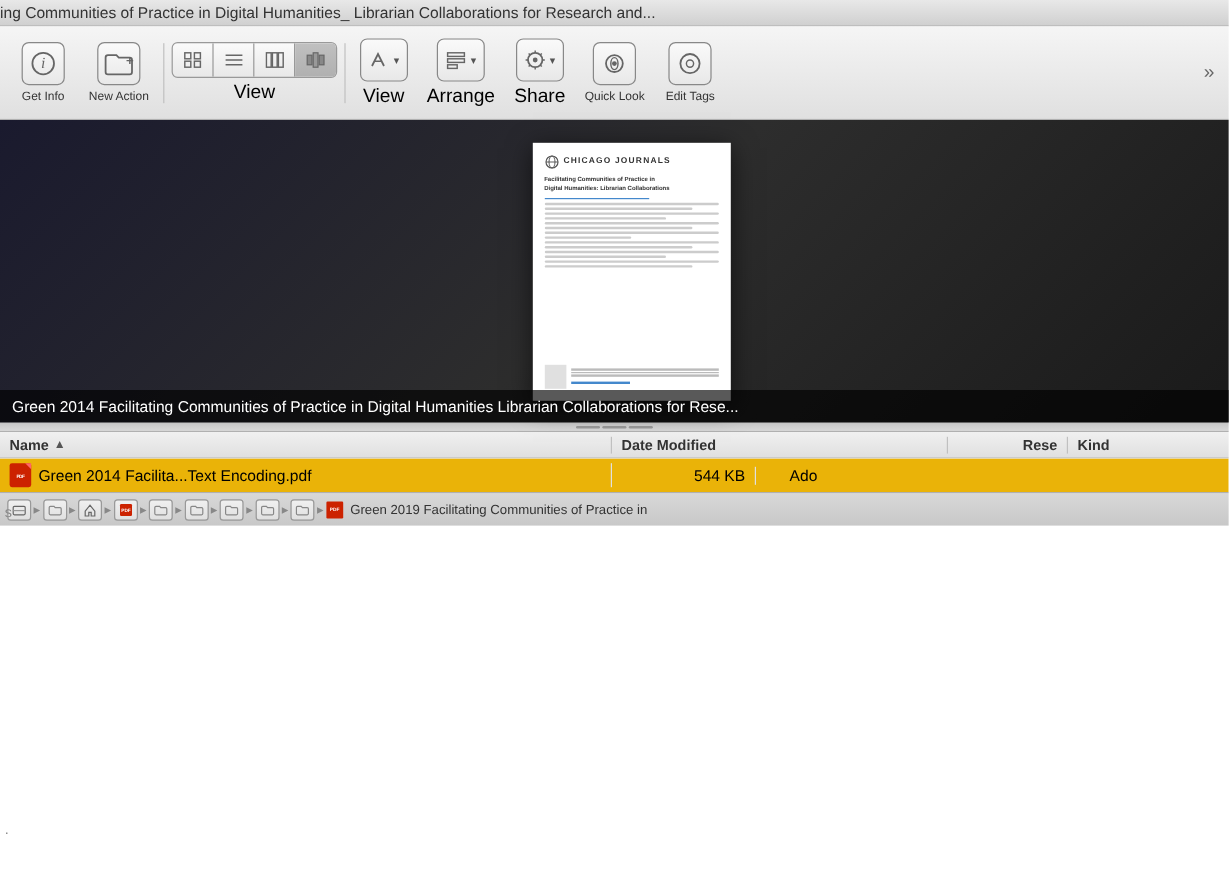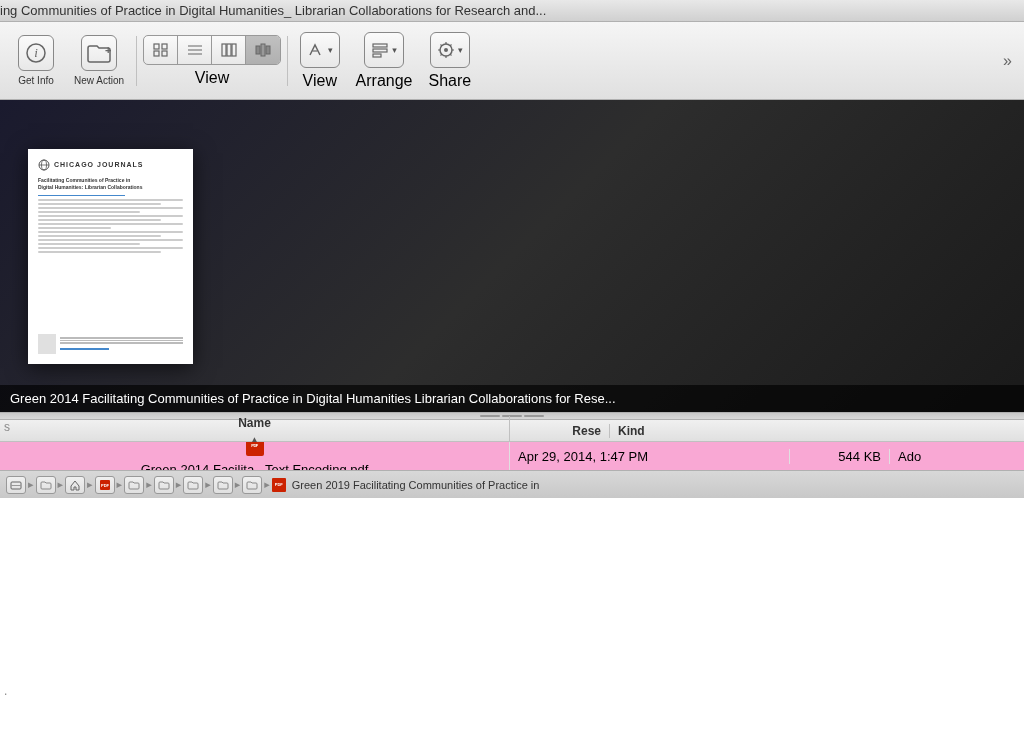--- a/index.html
+++ b/index.html
@@ -122,24 +122,25 @@
     .toolbar-overflow {
       margin-left: auto;
       font-size: 16px;
       color: #666;
       cursor: pointer;
       padding: 4px;
     }
 
     
     .preview-area {
-      height: 312px;
+      height: 252px;
       background: linear-gradient(135deg, #1a1a2e 0%, #2d2d2d 50%, #1a1a1a 100%);
       display: flex;
       flex-direction: column;
+      align-items: center;
       justify-content: center;
       position: relative;
       padding-left: 28px;
     }
     .pdf-preview {
       width: 165px;
       height: 215px;
       background: #fff;
       box-shadow: 0 4px 20px rgba(0,0,0,0.6);
       display: flex;
@@ -262,35 +263,36 @@
     .file-list-header {
       display: flex;
       height: 22px;
       background: linear-gradient(to bottom, #f0f0f0, #e0e0e0);
       border-bottom: 1px solid #c0c0c0;
       align-items: center;
       font-size: 12px;
       color: #333;
       font-weight: 600;
     }
-    .col-name { width: 510px; padding: 0 8px; display: flex; align-items: center; gap: 4px; border-right: 1px solid #c0c0c0; flex-direction: column; }
+    .col-name { width: 510px; padding: 0 8px; display: flex; align-items: center; gap: 4px; border-right: 1px solid #c0c0c0; }
     .col-modified { width: 280px; padding: 0 8px; border-right: 1px solid #c0c0c0; }
     .col-size { width: 100px; padding: 0 8px; text-align: right; border-right: 1px solid #c0c0c0; }
     .col-kind { flex: 1; padding: 0 8px; }
     .sort-arrow { font-size: 10px; color: #555; }
 
     .file-row {
       display: flex;
       height: 28px;
       align-items: center;
       font-size: 13px;
       cursor: pointer;
     }
     .file-row.selected {
-      background: #f9a8d4;
+      background: #eab308;
+      gap: 20px;
     }
     .file-row .col-name {
       font-weight: normal;
       display: flex;
       align-items: center;
       gap: 6px;
       border-right: 1px solid #e0e0e0;
     }
     .file-row .col-modified { border-right: 1px solid #e0e0e0; }
     .file-row .col-size { text-align: right; border-right: 1px solid #e0e0e0; }
@@ -480,21 +482,40 @@
         <circle cx="9" cy="9" r="6" fill="none" stroke="#666" stroke-width="1.5"></circle>
         <circle cx="9" cy="9" r="2" fill="#666"></circle>
         <path d="M9 3 L9 1 M9 15 L9 17 M3 9 L1 9 M15 9 L17 9 M4.9 4.9 L3.5 3.5 M13.1 13.1 L14.5 14.5 M13.1 4.9 L14.5 3.5 M4.9 13.1 L3.5 14.5" stroke="#666" stroke-width="1.2"></path>
       </svg>
       <span class="dropdown-arrow">▾</span>
     </div>
     <span class="btn-label">Share</span>
   </div>
 
 
-
+  <div class="toolbar-btn">
+    <div class="icon-area">
+      <svg width="22" height="22" viewBox="0 0 22 22">
+        <circle cx="11" cy="11" r="7" fill="none" stroke="#666" stroke-width="1.5"></circle>
+        <ellipse cx="11" cy="11" rx="3" ry="5" fill="none" stroke="#666" stroke-width="1.2"></ellipse>
+        <circle cx="11" cy="11" r="2" fill="#666"></circle>
+      </svg>
+    </div>
+    <span class="btn-label">Quick Look</span>
+  </div>
+
+  <div class="toolbar-btn">
+    <div class="icon-area">
+      <svg width="22" height="22" viewBox="0 0 22 22">
+        <rect x="3" y="3" width="16" height="16" rx="8" fill="none" stroke="#666" stroke-width="1.5"></rect>
+        <circle cx="11" cy="11" r="3" fill="none" stroke="#666" stroke-width="1.2"></circle>
+      </svg>
+    </div>
+    <span class="btn-label">Edit Tags</span>
+  </div>
 
   <div class="toolbar-overflow">»</div>
 </div>
 
 <div class="preview-area">
   <div class="pdf-preview">
 
     <div class="pdf-header">
       <svg width="12" height="12" viewBox="0 0 12 12">
         <circle cx="6" cy="6" r="5" fill="none" stroke="#555" stroke-width="1"></circle>
@@ -541,39 +562,39 @@
     <div class="divider-dot"></div>
     <div class="divider-dot"></div>
   </div>
 </div>
 
 <div class="file-list-header">
   <div class="col-name">
     <span>Name</span>
     <span class="sort-arrow">▲</span>
   </div>
+  <div class="col-modified">
+    <span>Date Modified</span>
+  </div>
   <div class="col-size">
     <span>Rese</span>
   </div>
   <div class="col-kind">
     <span>Kind</span>
   </div>
 </div>
 
 <div class="file-list">
   <div class="file-row selected">
     <div class="col-name">
       <div class="pdf-icon">
         <span style="font-size:4px;font-weight:bold;letter-spacing:-0.5px">PDF</span>
       </div>
       <span>Green 2014 Facilita...Text Encoding.pdf</span>
     </div>
-    <div class="col-modified">
-      <span>Apr 29, 2014, 1:47 PM</span>
-    </div>
     <div class="col-size">
       <span>544 KB</span>
     </div>
     <div class="col-kind">
       <span>Ado</span>
     </div>
   </div>
 </div>
 
 <span class="left-s">s</span>

